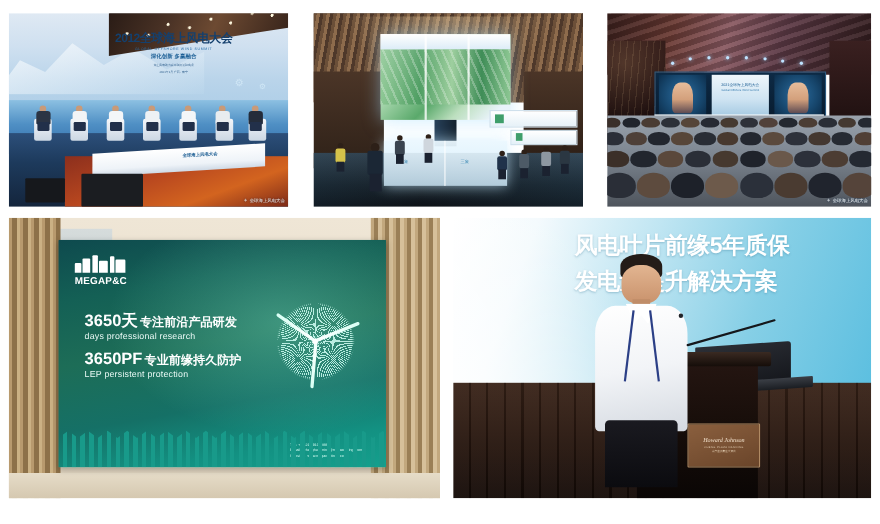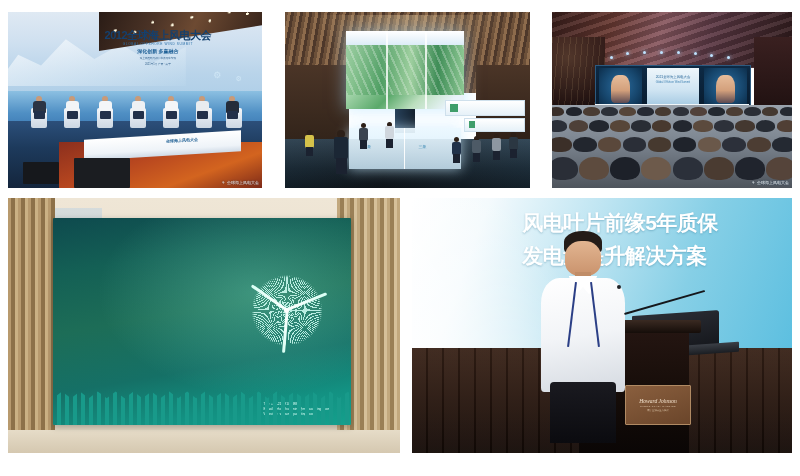--- a/index.html
+++ b/index.html
@@ -540,21 +540,38 @@
 
   <div class="photo" id="photo-backdrop">
     <div class="inner">
       <div class="room"></div>
       <div class="wallwin"></div>
       <div class="curtainL"></div>
       <div class="curtainR"></div>
       <div class="floor2"></div>
 
       <div class="board">
-
+        <div class="brandlogo">
+          <div class="bars">
+            <i style="width:6px;height:9px"></i>
+              <i style="width:7px;height:13px"></i>
+              <i style="width:5px;height:16px"></i>
+              <i style="width:8px;height:11px"></i>
+              <i style="width:4px;height:15px"></i>
+              <i style="width:9px;height:12px"></i>
+          </div>
+          <div class="brandname">MEGAP&amp;C</div>
+        </div>
+
+        <div class="claim">
+          <div class="l1"><span>3650天</span><span class="cn">专注前沿产品研发</span></div>
+          <div class="l2">days professional research</div>
+          <div class="l1" style="margin-top:9px"><span>3650PF</span><span class="cn">专业前缘持久防护</span></div>
+          <div class="l2">LEP persistent protection</div>
+        </div>
 
         <div class="blade"></div>
         <div class="rotor">
           <i style="transform:translate(-50%,0) rotate(5deg)"></i>
           <i style="transform:translate(-50%,0) rotate(125deg)"></i>
           <i style="transform:translate(-50%,0) rotate(248deg)"></i>
           <div class="hub"></div>
         </div>
 
         <div class="contact">

